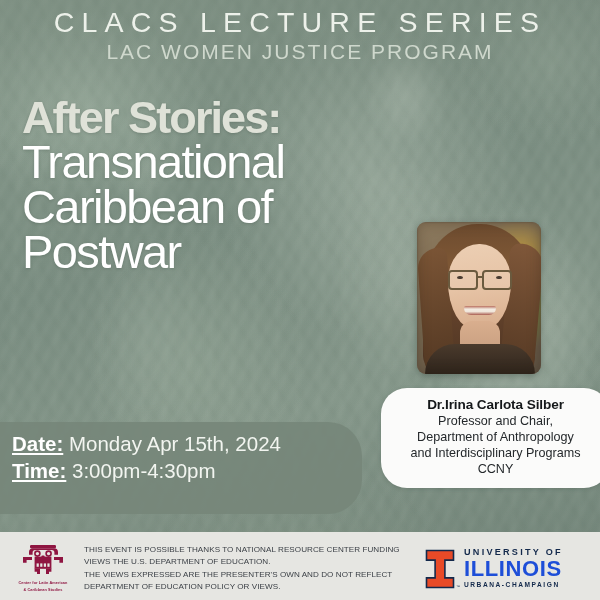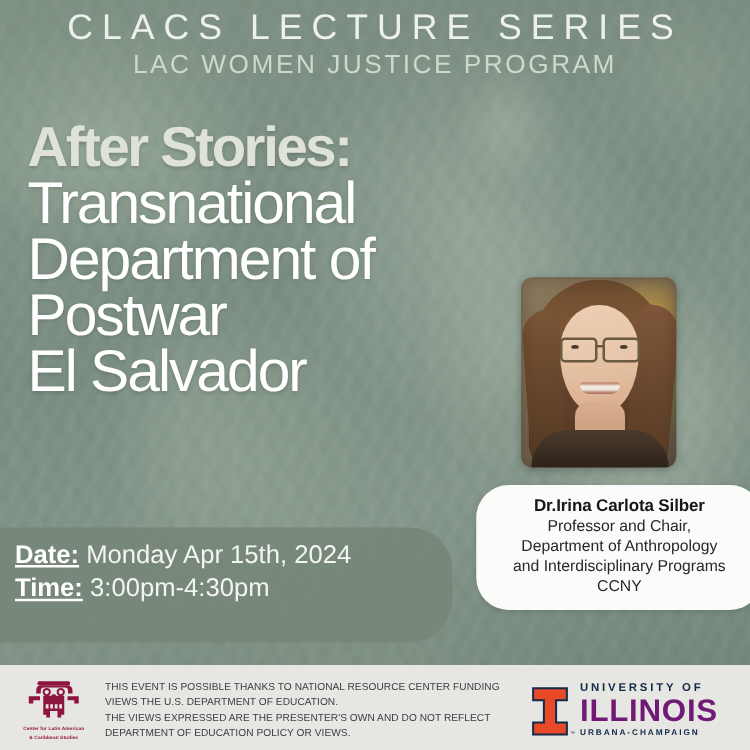--- a/index.html
+++ b/index.html
@@ -341,27 +341,26 @@
     color: #13294b;
   }
   .ill-words { line-height: 1; }
   .ill-top {
     font-size: 9.1px;
     letter-spacing: 2.25px;
     color: #13294b;
     font-weight: 700;
   }
   .ill-mid {
-    font-size: 25px;
+    font-size: 22px;
     letter-spacing: .6px;
-    color: #701a75;
+    color: #1d4ed8;
     font-weight: 700;
     line-height: 1.02;
     margin-top: 1px;
-    text-align: center;
   }
   .ill-bot {
     font-size: 6.6px;
     letter-spacing: 1.55px;
     color: #13294b;
     font-weight: 700;
     margin-top: 2px;
   }
 </style>
 </head>
@@ -376,23 +375,22 @@
   <div class="bg-shade"></div>
 
   <div class="header">
     <div class="header-title">CLACS LECTURE SERIES</div>
     <div class="header-sub">LAC WOMEN JUSTICE PROGRAM</div>
   </div>
 
   <div class="title-block">
     <span class="title-line lead">After Stories:</span>
     <span class="title-line">Transnational</span>
-    <span class="title-line">Department of</span>
+    <span class="title-line">Caribbean of</span>
     <span class="title-line">Postwar</span>
-    <span class="title-line">El Salvador</span>
   </div>
 
   <div class="portrait">
     <div class="ph-bg"></div>
     <div class="ph-hair"></div>
     <div class="ph-hair-l"></div>
     <div class="ph-hair-r"></div>
     <div class="ph-face"></div>
     <div class="ph-neck"></div>
     <div class="ph-shoulder"></div>

